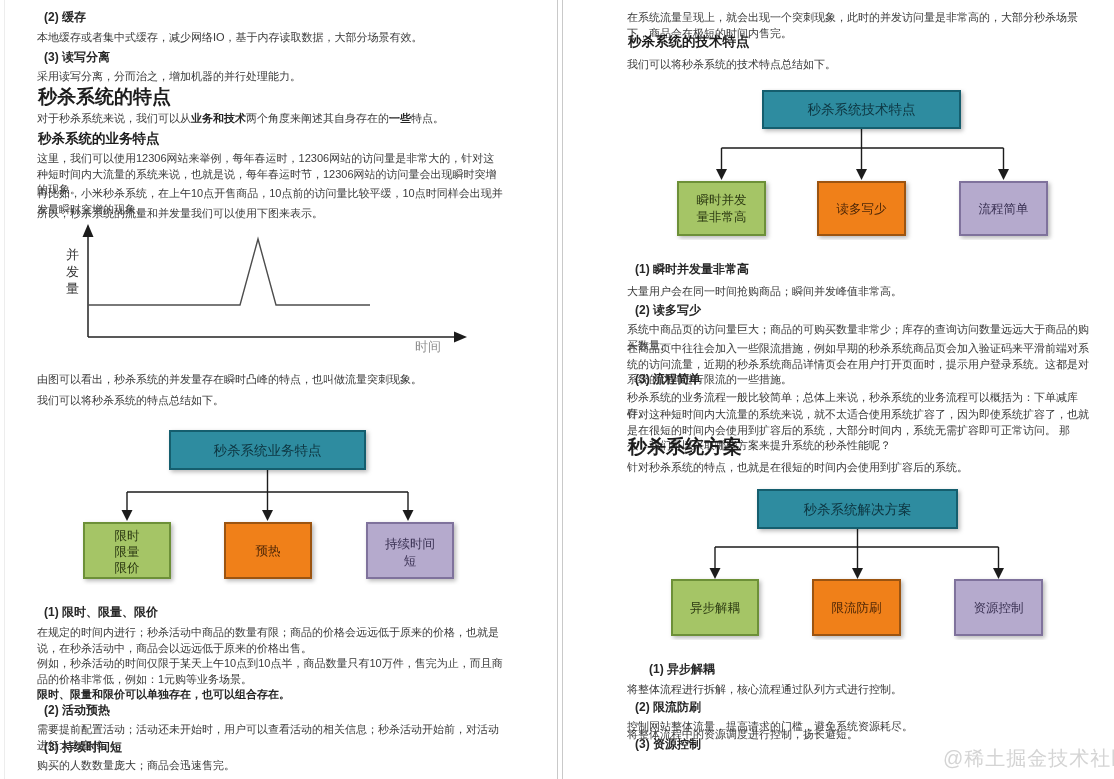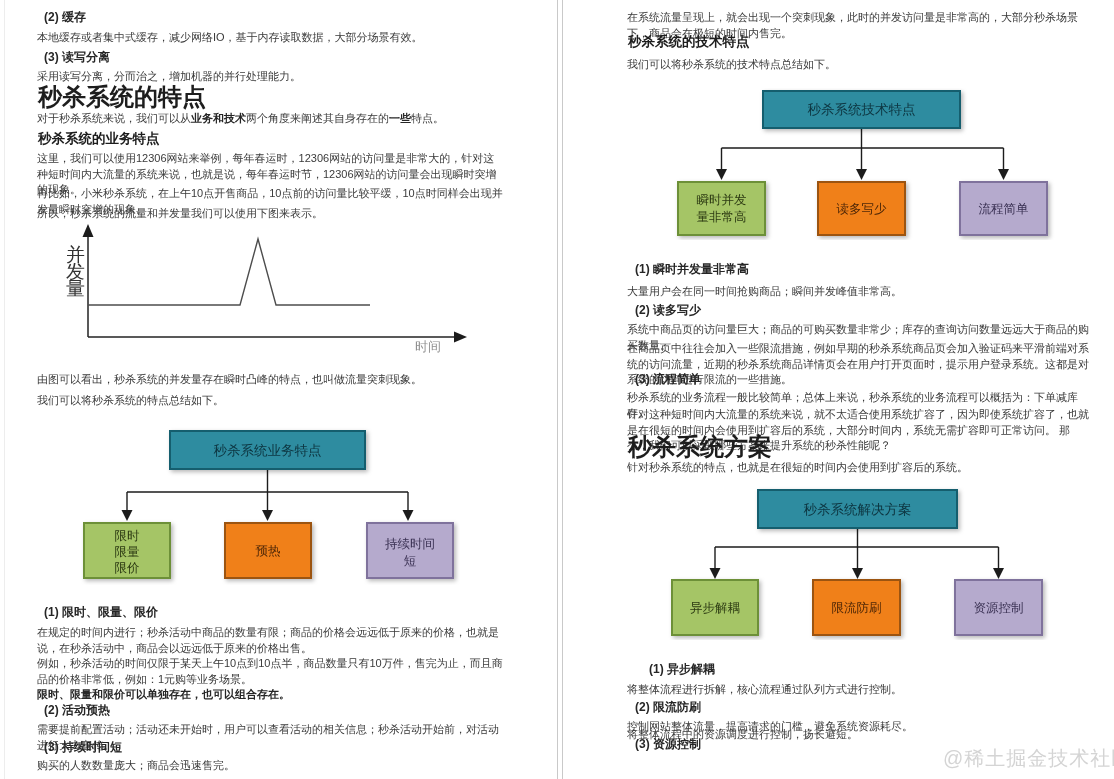--- a/index.html
+++ b/index.html
@@ -11,25 +11,25 @@
   .page{position:absolute;top:0;height:779px;background:#ffffff;}
   .page-left{left:4px;width:552px;border-left:1px solid #ededed;border-right:1px solid #c9c9c9;}
   .page-right{left:562px;width:552px;border-left:1px solid #c9c9c9;}
   .abs{position:absolute;}
   .p{font-size:11px;line-height:15.5px;color:#3a3a3a;}
   .lp-text{left:37px;width:466px;}
   .rp-text{left:627px;width:462px;}
   .lp-hnum{left:44px;text-align:right;}
   .rp-hnum{left:635px;}
   .h-num{font-size:12px;font-weight:bold;color:#262626;line-height:15px;}
-  .h1{font-size:24px;font-weight:bold;color:#1d1d1d;line-height:22px;}
+  .h1{font-size:19px;font-weight:bold;color:#1d1d1d;line-height:22px;}
   .h2{font-size:13.5px;font-weight:bold;color:#1d1d1d;line-height:17px;}
   .bold-line{font-weight:bold;color:#262626;}
   .b{font-weight:bold;color:#262626;}
-  .ylabel{width:16px;font-size:19px;line-height:17px;color:#333;word-break:break-all;}
+  .ylabel{width:16px;font-size:13px;line-height:17px;color:#333;word-break:break-all;}
   .xlabel{font-size:13px;color:#8f8f8f;}
   .watermark{font-size:20px;color:#d4d4d4;letter-spacing:1px;white-space:nowrap;}
   svg .shadow{filter:drop-shadow(2px 2px 2px rgba(0,0,0,0.28));}
   svg text{font-family:"Liberation Sans","DejaVu Sans",sans-serif;}
   .root-text{font-size:13.5px;fill:#0d3540;}
   .green-text{fill:#2c3a12;font-size:12.5px;}
   .orange-text{fill:#4f2707;font-size:12.5px;}
   .purple-text{fill:#393052;font-size:12.5px;}
   .conn{stroke:#1c1c1c;stroke-width:1.4;fill:none;}
   .arrowhead{fill:#1c1c1c;stroke:none;}

